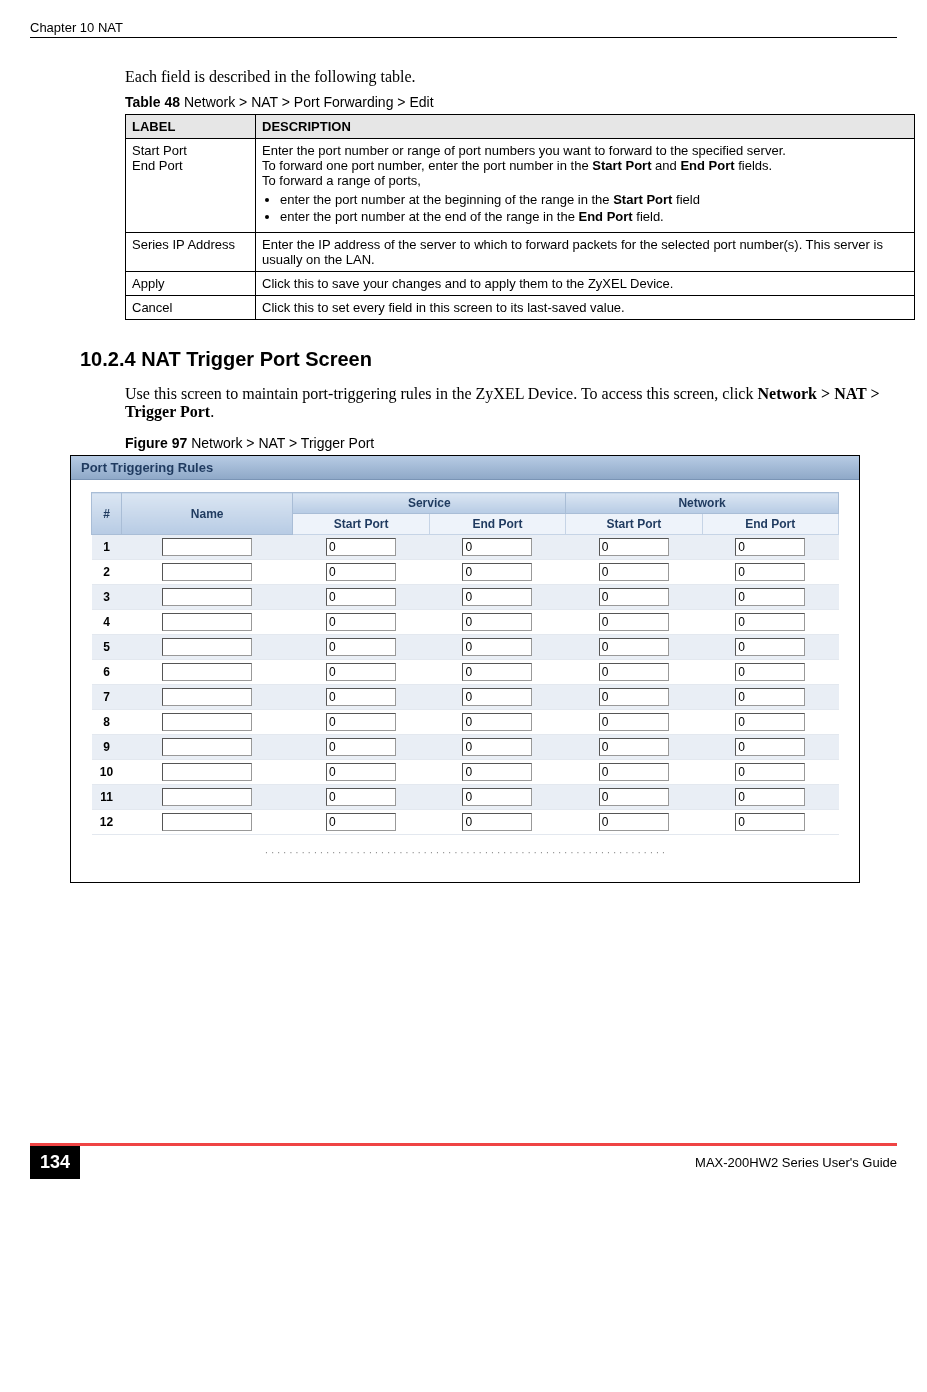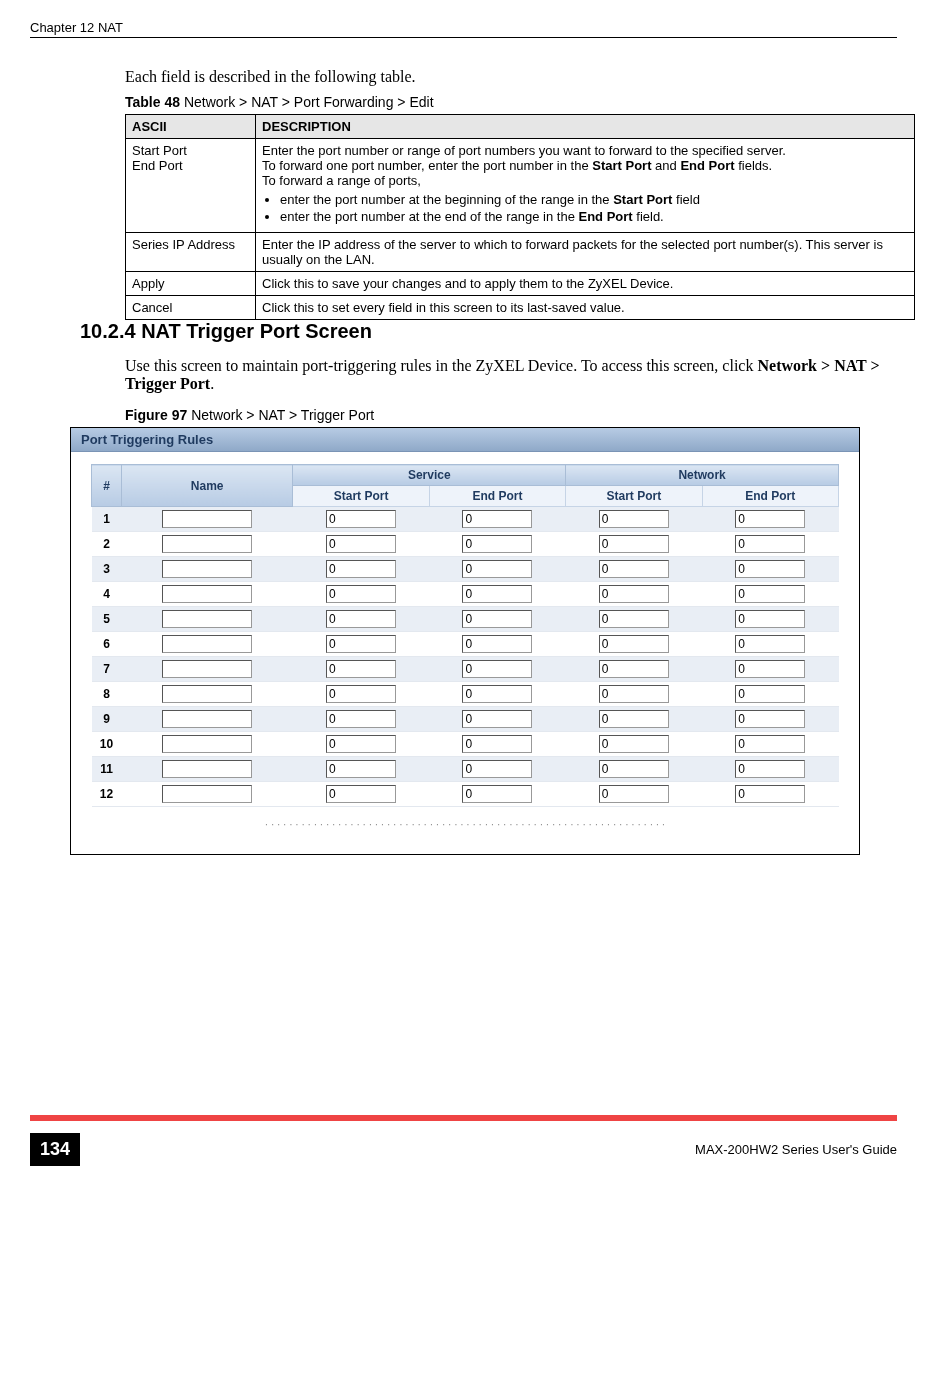--- a/index.html
+++ b/index.html
@@ -55,20 +55,21 @@
     table.desc-table th {
       background: #e6e6e6;
       font-weight: bold;
     }
     table.desc-table th:first-child,
     table.desc-table td:first-child {
       width: 130px;
     }
     .section-heading {
       margin-left: 50px;
+      margin-top: 28px;
       margin-bottom: 14px;
       font-family: Arial, sans-serif;
       font-size: 20px;
       font-weight: bold;
     }
     .body-para {
       margin-left: 95px;
       font-size: 16px;
       margin-bottom: 14px;
       width: 790px;
@@ -169,22 +170,22 @@
       padding: 2px 12px;
       font-size: 12px;
       background: #e9e9e9;
       border: 1px solid #888;
       border-radius: 2px;
       margin: 0 8px;
       cursor: pointer;
     }
     .footer-row {
       margin-top: 260px;
-      border-top: 6px solid #ef4444;
-      padding-top: 12px;
+      border-top: 3px solid #ef4444;
+      padding-top: 0;
       display: flex;
       align-items: center;
       justify-content: space-between;
     }
     .page-num {
       background: #000;
       color: #fff;
       font-weight: bold;
       font-family: Arial, sans-serif;
       font-size: 18px;
@@ -198,34 +199,34 @@
       margin: 4px 0 4px 18px;
     }
     .desc-list li {
       margin-bottom: 2px;
     }
   </style>
 </head>
 <body>
 
 <div class="header-row">
-  <span>Chapter 12 NAT</span>
+  <span>Chapter 10 NAT</span>
   <span></span>
 </div>
 
 <p class="intro-text">Each field is described in the following table.</p>
 
 <p class="table-caption">
   <span class="bold">Table 48</span><span>   Network &gt; NAT &gt; Port Forwarding &gt; Edit</span>
 </p>
 
 <table class="desc-table">
   <thead>
     <tr>
-      <th>ASCII</th>
+      <th>LABEL</th>
       <th>DESCRIPTION</th>
     </tr>
   </thead>
   <tbody>
     <tr>
       <td style="white-space:pre-line;">Start Port
 End Port</td>
       <td>
         <div>Enter the port number or range of port numbers you want to forward to the specified server.</div>
         <div>

